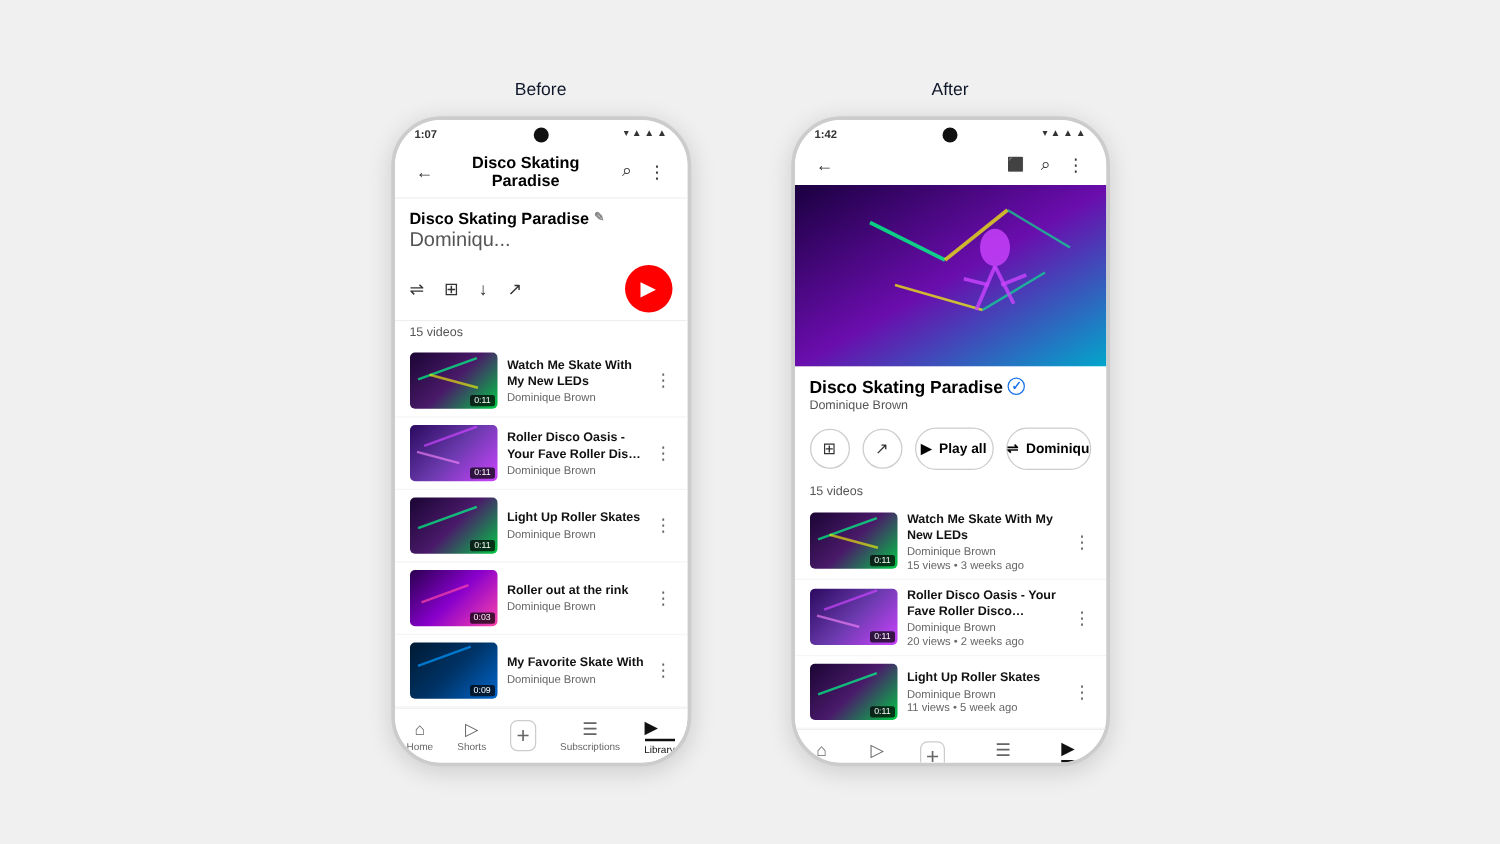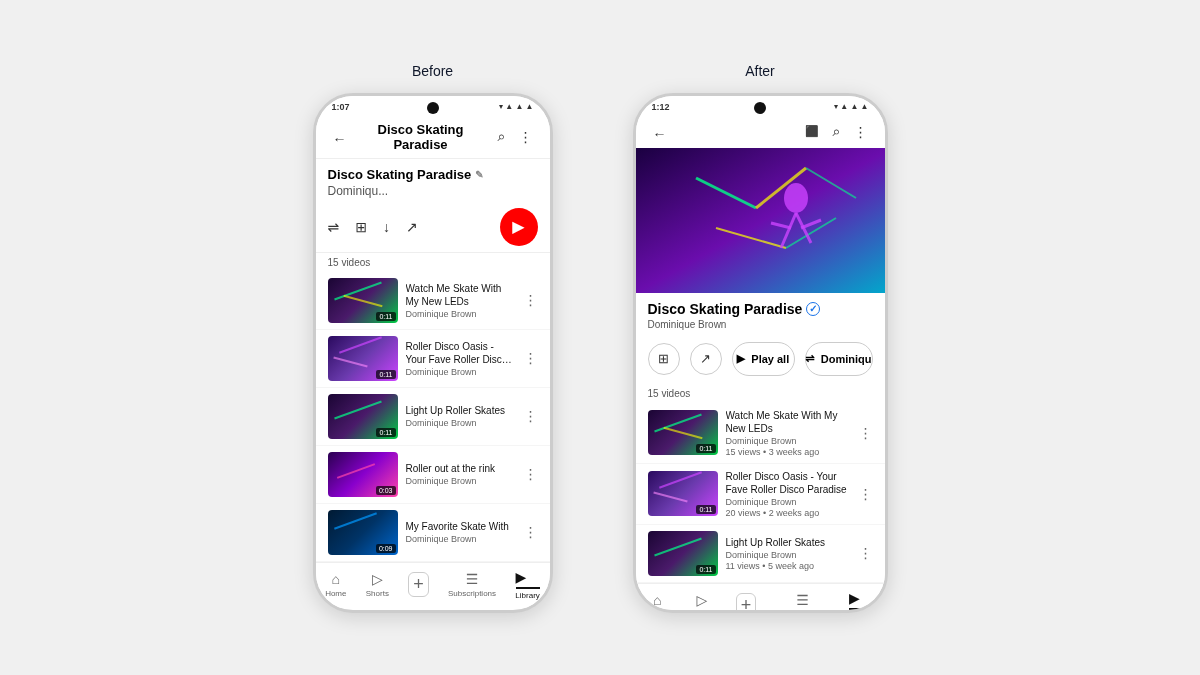--- a/index.html
+++ b/index.html
@@ -117,21 +117,21 @@
 
     .playlist-title {
       font-size: 13px;
       font-weight: bold;
       display: flex;
       align-items: center;
       gap: 4px;
     }
 
     .playlist-author {
-      font-size: 12px;
+      font-size: 16px;
       color: #555;
       margin-top: 2px;
     }
 
     
     .action-row {
       display: flex;
       align-items: center;
       padding: 6px 12px;
       gap: 16px;
@@ -208,21 +208,21 @@
     .video-thumb.v4 { background: linear-gradient(135deg, #2a0050, #8800cc, #ff44aa); }
     .video-thumb.v5 { background: linear-gradient(135deg, #001a33, #003366, #0066cc); }
 
     .video-info {
       flex: 1;
       min-width: 0;
     }
 
     .video-title {
       font-size: 10px;
-      font-weight: 400;
+      font-weight: 700;
       line-height: 1.3;
       color: #111;
       overflow: hidden;
       display: -webkit-box;
       -webkit-line-clamp: 2;
       -webkit-box-orient: vertical;
     }
 
     .video-meta {
       font-size: 9px;
@@ -531,21 +531,21 @@
     </div>
   </div>
 
   <div class="comparison-section">
     <div class="comparison-label">After</div>
 
     <div class="phone-frame after">
       <div class="camera-notch"></div>
 
       <div class="status-bar">
-        <span class="time">1:12</span>
+        <span class="time">1:42</span>
         <div class="status-icons">
           <span>▾ ▲ ▲ ▲</span>
         </div>
       </div>
 
       <div class="after-top-nav">
         <div class="nav-icon">←</div>
         <div class="nav-spacer"></div>
         <div class="nav-icon" style="font-size:11px;">⬛</div>
         <div class="nav-icon">⌕</div>

